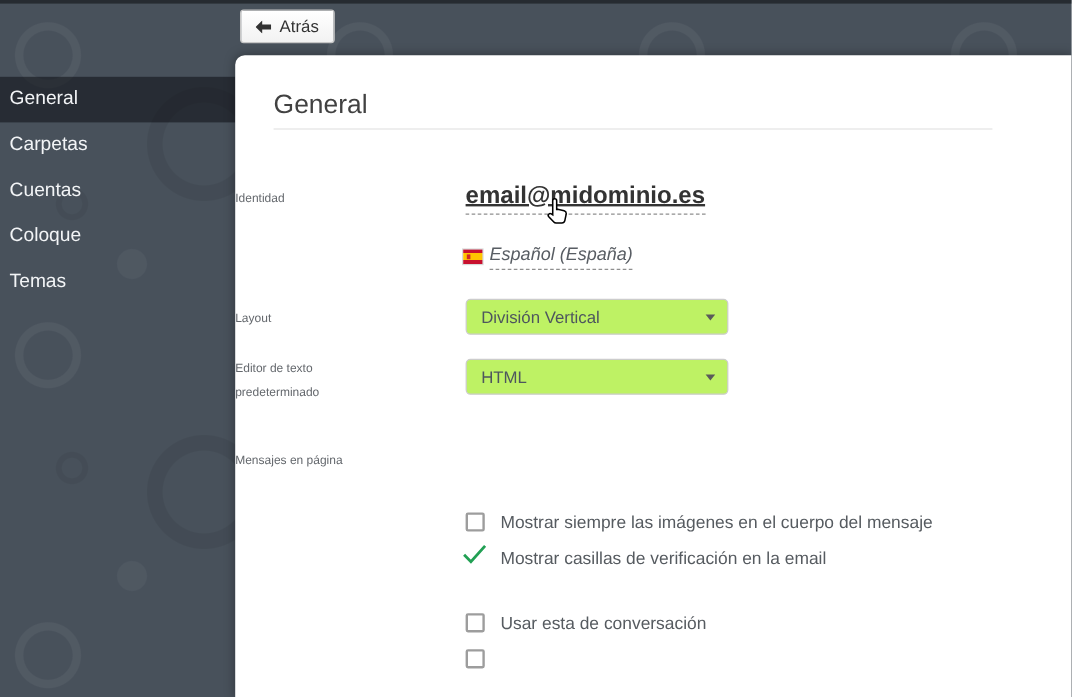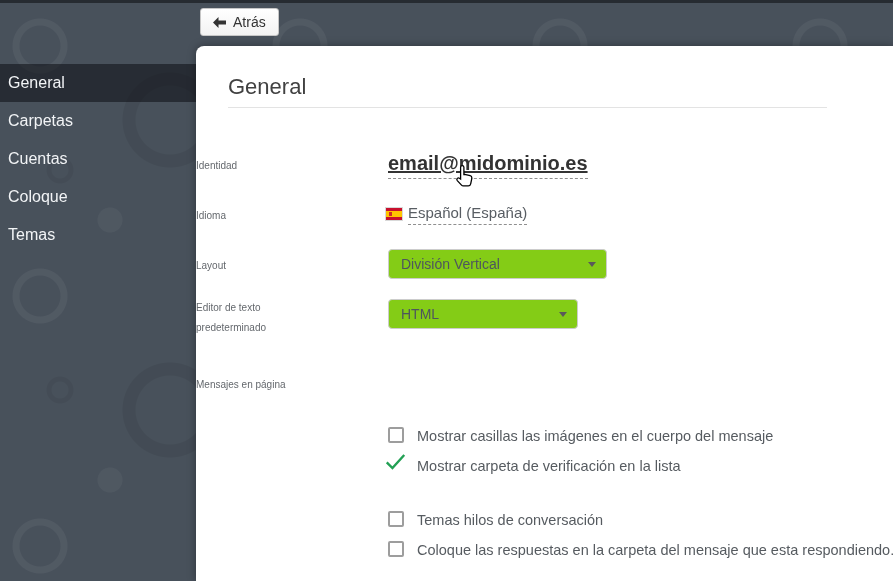--- a/index.html
+++ b/index.html
@@ -53,34 +53,34 @@
     font-size:10px;color:#64686d;line-height:18px;
   }
   .dashed{border-bottom:1px dashed #8f8f8f;padding-bottom:3px;text-decoration:none;}
   .identity-value{
     position:absolute;left:192px;top:106px;
     font-size:20px;font-weight:bold;color:#333;
     text-decoration:underline;cursor:pointer;
   }
   .lang-value{
     position:absolute;left:212px;top:158px;
-    font-size:15px;color:#585d63;cursor:pointer;
+    font-size:15px;color:#585d63;cursor:pointer;font-style:italic;
   }
   .flag{
     position:absolute;left:190px;top:162px;width:16px;height:12px;
     background:linear-gradient(180deg,#c8102e 0 25%,#ffc400 25% 75%,#c8102e 75% 100%);
     box-shadow:0 0 0 1px rgba(0,0,0,.15);
   }
   .flag::after{
     content:"";position:absolute;left:3px;top:4px;width:3px;height:4px;background:#c8102e;opacity:.85;
   }
 
   .sel{
     position:absolute;height:30px;box-sizing:border-box;
-    border:1px solid #ccc;border-radius:4px;background:#84cc16;
+    border:1px solid #ccc;border-radius:4px;background:#bef264;
     font-size:14px;color:#4e565e;line-height:28px;padding:0 24px 0 12px;
     cursor:pointer;
   }
   .sel .caret{
     position:absolute;right:10px;top:12px;width:0;height:0;
     border-left:4.5px solid transparent;border-right:4.5px solid transparent;
     border-top:5.5px solid #5a5a5a;
   }
 
   .cbox{
@@ -118,48 +118,46 @@
   <section class="panel">
     <h1 class="panel-title">General</h1>
     <div class="panel-hr"></div>
 
     <div class="flabel" style="top:111px">Identidad</div>
     <a class="identity-value dashed">email@midominio.es</a>
     <svg class="cursor-icon" width="22" height="26" viewBox="0 0 24 28">
       <path d="M9 1.5c1 0 1.8.8 1.8 1.8v8l1-.2 5.8 1.5c1.1.3 1.9 1.3 1.9 2.4l-.1.9-1.2 5.6c-.3 1.3-1.4 2.2-2.7 2.2h-5.3c-.8 0-1.5-.3-2-.9l-4.6-4.9c-.6-.7-.6-1.8.1-2.4.6-.6 1.5-.6 2.2-.2l1.3.9V3.3C7.2 2.3 8 1.5 9 1.5z" fill="#fff" stroke="#000" stroke-width="1.4"></path>
     </svg>
 
-    <div class="flabel" style="top:161px">Idioma</div>
     <span class="flag"></span>
     <a class="lang-value dashed">Español (España)</a>
 
     <div class="flabel" style="top:211px">Layout</div>
     <div class="sel" style="left:192px;top:203px;width:219px">
       <span>División Vertical</span>
       <span class="caret"></span>
     </div>
 
     <div class="flabel" style="top:252px">
       <div style="line-height:20px">Editor de texto</div>
       <div style="line-height:20px">predeterminado</div>
     </div>
-    <div class="sel" style="left:192px;top:253px;width:190px">
+    <div class="sel" style="left:192px;top:253px;width:219px">
       <span>HTML</span>
       <span class="caret"></span>
     </div>
 
     <div class="flabel" style="top:330px">Mensajes en página</div>
 
     <span class="cbox" style="left:192px;top:381px"></span>
-    <div class="cb-label" style="top:382px">Mostrar casillas las imágenes en el cuerpo del mensaje</div>
+    <div class="cb-label" style="top:382px">Mostrar siempre las imágenes en el cuerpo del mensaje</div>
 
     <svg class="check-svg" style="top:407px" width="21" height="17" viewBox="0 0 24 19">
       <path d="M2 10.5 L8.5 17 L22 2" fill="none" stroke="#22a054" stroke-width="2.7"></path>
     </svg>
-    <div class="cb-label" style="top:412px">Mostrar carpeta de verificación en la lista</div>
+    <div class="cb-label" style="top:412px">Mostrar casillas de verificación en la email</div>
 
     <span class="cbox" style="left:192px;top:465px"></span>
-    <div class="cb-label" style="top:466px">Temas hilos de conversación</div>
+    <div class="cb-label" style="top:466px">Usar esta de conversación</div>
 
     <span class="cbox" style="left:192px;top:495px"></span>
-    <div class="cb-label" style="top:496px">Coloque las respuestas en la carpeta del mensaje que esta respondiendo.</div>
   </section>
 </div>
 
 </body></html>

